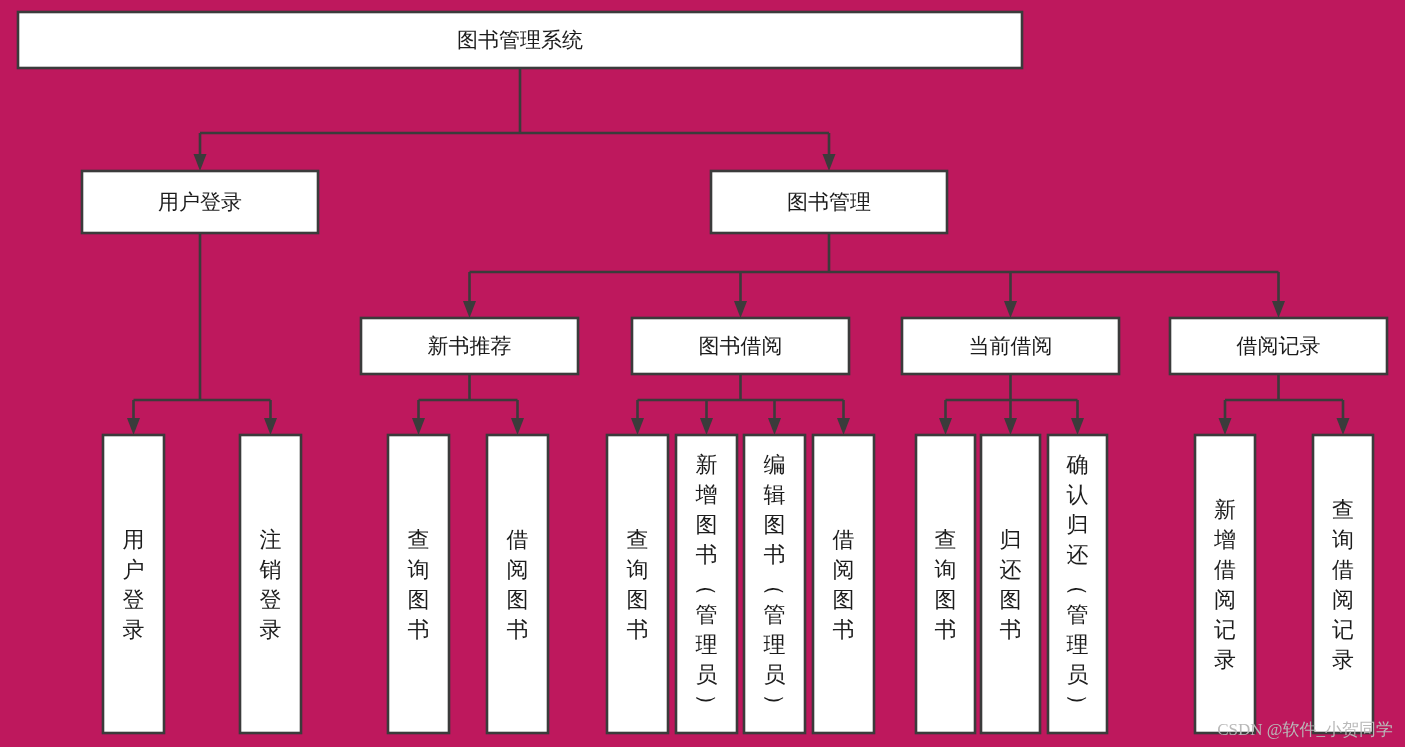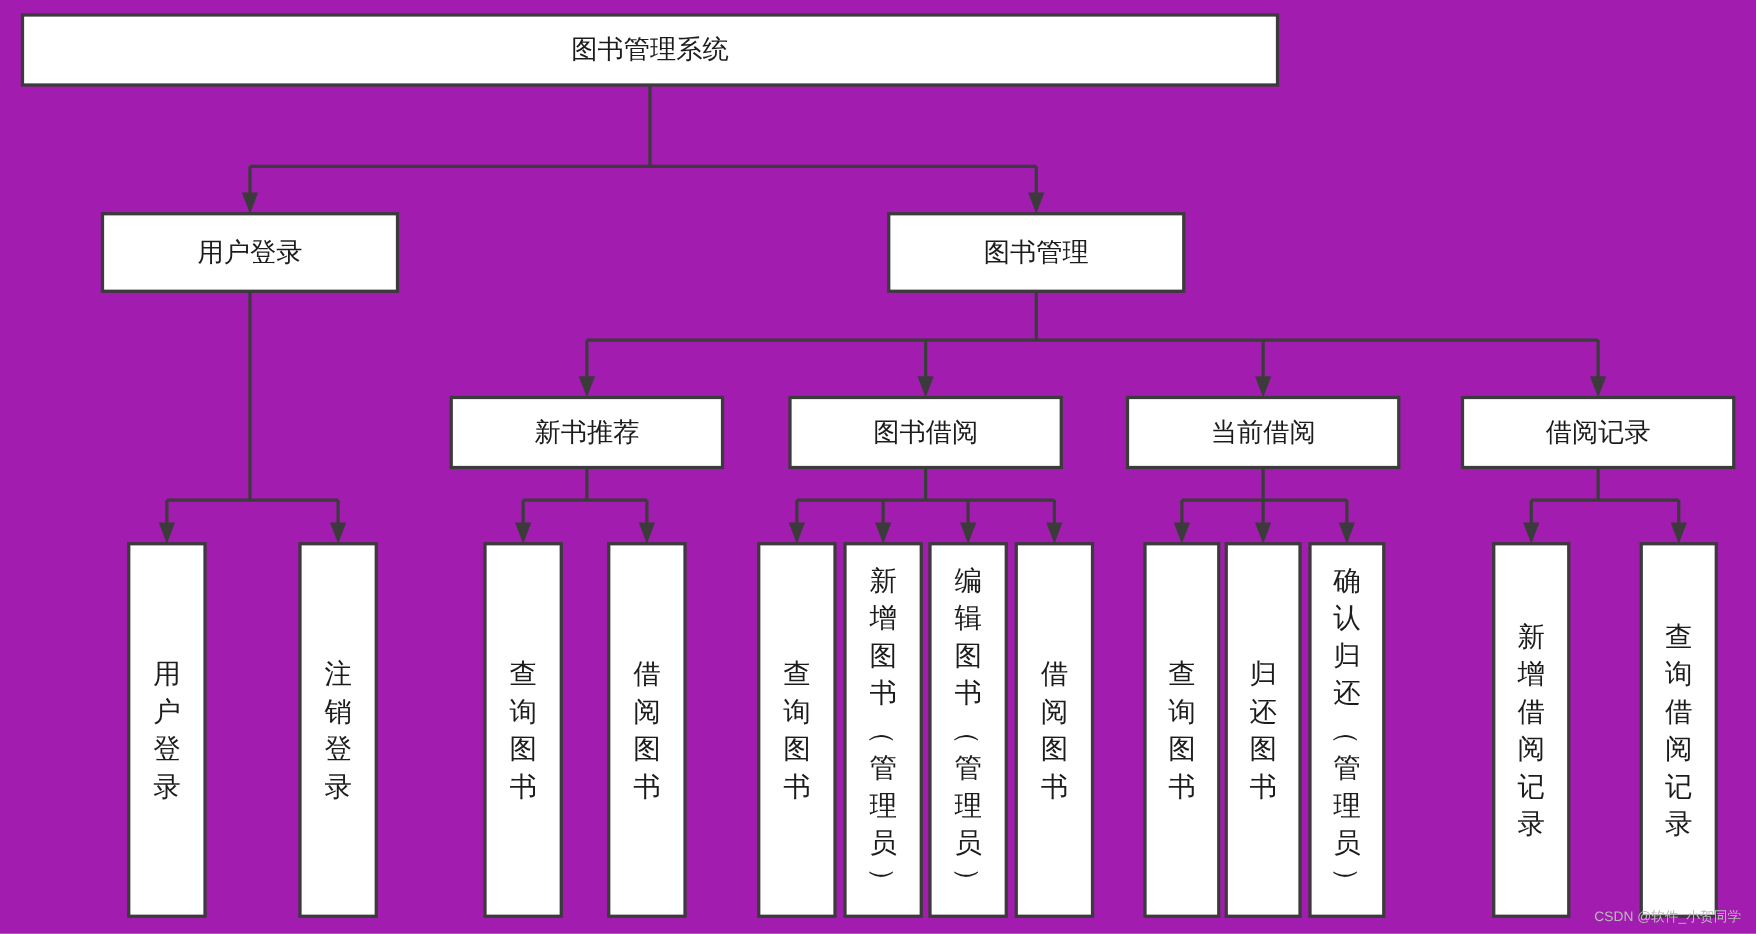--- a/index.html
+++ b/index.html
@@ -10,21 +10,21 @@
   body {
     width: 1405px;
     height: 747px;
     font-family: "DejaVu Sans", "Liberation Sans", sans-serif;
     overflow: hidden;
   }
   #diagram-root {
     position: relative;
     width: 1405px;
     height: 747px;
-    background: #a21caf;
+    background: #be185d;
   }
   svg#tree-svg {
     position: absolute;
     left: 0;
     top: 0;
     width: 1405px;
     height: 747px;
     display: block;
   }
   .node-box {
@@ -46,22 +46,22 @@
     font-family: "DejaVu Sans", "Liberation Sans", sans-serif;
     font-size: 21px;
     fill: #1c1c1c;
     text-anchor: middle;
     dominant-baseline: middle;
   }
   .watermark-text {
     position: absolute;
     right: 12px;
     bottom: 6px;
-    font-family: Liberation Sans, sans-serif;
-    font-size: 11px;
+    font-family: Liberation Serif, serif;
+    font-size: 17px;
     color: #b9b9b9;
     white-space: nowrap;
     pointer-events: none;
     user-select: none;
     margin-left: 35px;
   }
 </style>
 </head>
 <body>
 

